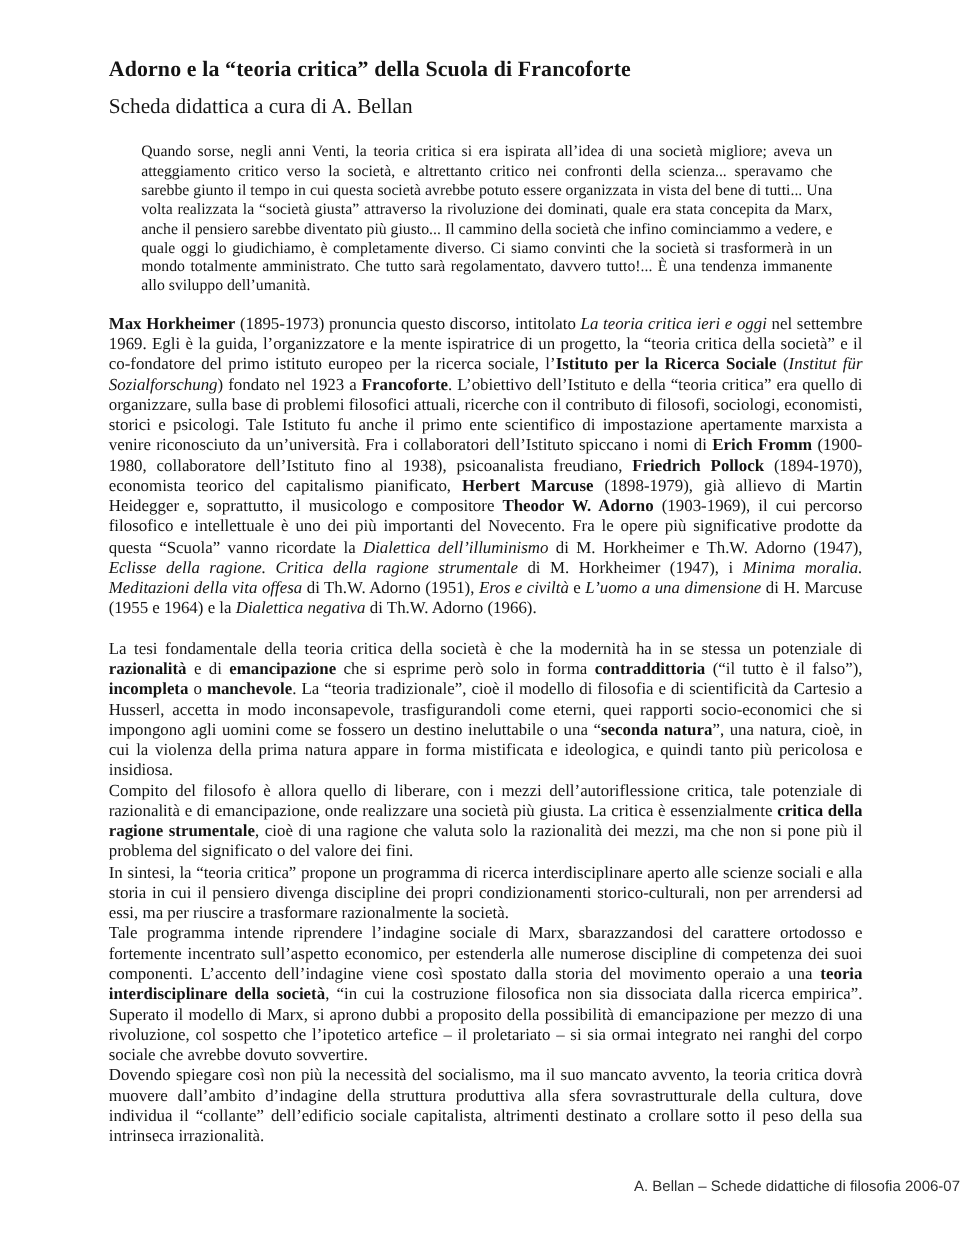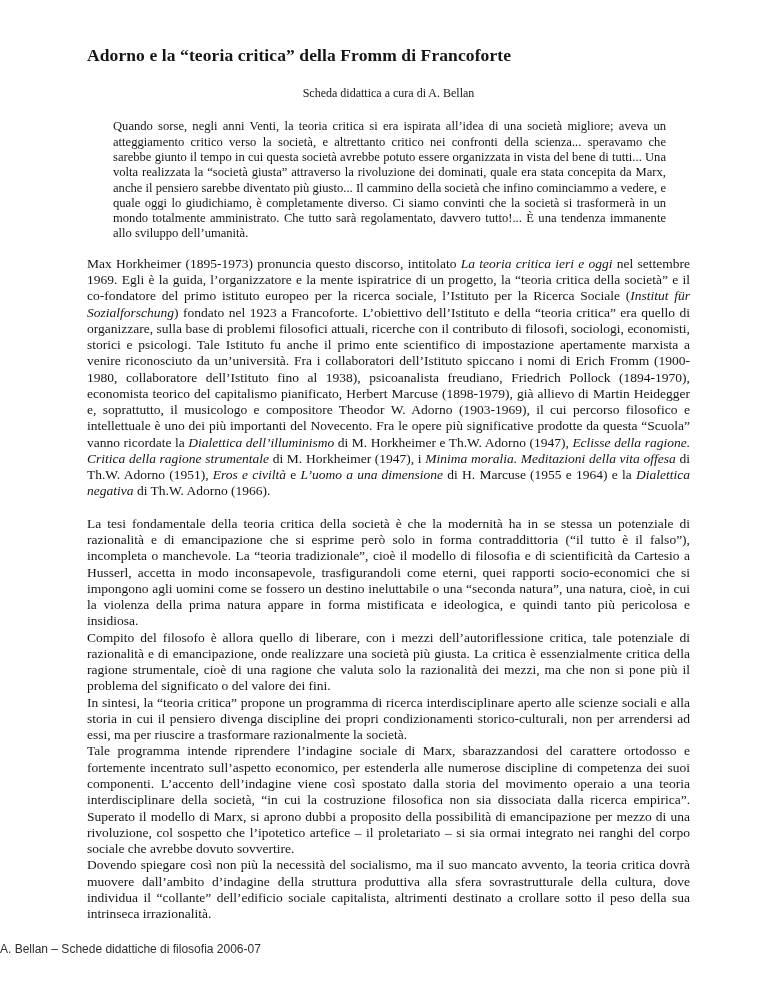--- a/index.html
+++ b/index.html
@@ -2,38 +2,38 @@
 <html><head>
 <meta charset="utf-8">
 <style>
   html,body{margin:0;padding:0;background:#ffffff;}
   .page{
     width:768px;height:994px;background:#ffffff;box-sizing:border-box;
     padding:45px 78px 0 87px;position:relative;
     font-family:"Liberation Serif","DejaVu Serif",serif;color:#151515;
   }
   .title{font-size:17.5px;font-weight:bold;margin:0;line-height:1.2;letter-spacing:0.1px;}
-  .subtitle{font-size:12px;margin-top:20px;line-height:1.2;text-align:center;}
+  .subtitle{font-size:17px;margin-top:9px;line-height:1.2;}
   .quote{margin:19px 24px 0 26px;font-size:12.6px;line-height:1.215;text-align:justify;}
   .para{font-size:13.5px;line-height:1.205;text-align:justify;margin:0;}
   .gap-md{margin-top:14px;}
   .gap-lg{margin-top:16px;}
-  .b{font-weight:normal;}
+  .b{font-weight:bold;}
   .i{font-style:italic;}
   .footer{
-    position:absolute;left:0;right:0;bottom:38px;text-align:left;
+    position:absolute;left:0;right:0;bottom:38px;text-align:right;
     font-family:"Liberation Sans","DejaVu Sans",sans-serif;
     font-size:12px;color:#2e2e2e;
   }
 </style>
 </head>
 <body>
 
 <div class="page">
-  <h1 class="title">Adorno e la “teoria critica” della Fromm di Francoforte</h1>
+  <h1 class="title">Adorno e la “teoria critica” della Scuola di Francoforte</h1>
   <div class="subtitle">Scheda didattica a cura di A. Bellan</div>
 
   <div class="quote"><span>Quando sorse, negli anni Venti, la teoria critica si era ispirata all’idea di una società migliore; aveva un atteggiamento critico verso la società, e altrettanto critico nei confronti della scienza... speravamo che sarebbe giunto il tempo in cui questa società avrebbe potuto essere organizzata in vista del bene di tutti... Una volta realizzata la “società giusta” attraverso la rivoluzione dei dominati, quale era stata concepita da Marx, anche il pensiero sarebbe diventato più giusto... Il cammino della società che infino cominciammo a vedere, e quale oggi lo giudichiamo, è completamente diverso. Ci siamo convinti che la società si trasformerà in un mondo totalmente amministrato. Che tutto sarà regolamentato, davvero tutto!... È una tendenza immanente allo sviluppo dell’umanità.</span></div>
 
   <p class="para gap-md"><span class="b">Max Horkheimer</span><span> (1895-1973) pronuncia questo discorso, intitolato </span><span class="i">La teoria critica ieri e oggi</span><span> nel settembre 1969. Egli è la guida, l’organizzatore e la mente ispiratrice di un progetto, la “teoria critica della società” e il co-fondatore del primo istituto europeo per la ricerca sociale, l’</span><span class="b">Istituto per la Ricerca Sociale</span><span> (</span><span class="i">Institut für Sozialforschung</span><span>) fondato nel 1923 a </span><span class="b">Francoforte</span><span>. L’obiettivo dell’Istituto e della “teoria critica” era quello di organizzare, sulla base di problemi filosofici attuali, ricerche con il contributo di filosofi, sociologi, economisti, storici e psicologi. Tale Istituto fu anche il primo ente scientifico di impostazione apertamente marxista a venire riconosciuto da un’università. Fra i collaboratori dell’Istituto spiccano i nomi di </span><span class="b">Erich Fromm</span><span> (1900-1980, collaboratore dell’Istituto fino al 1938), psicoanalista freudiano, </span><span class="b">Friedrich Pollock</span><span> (1894-1970), economista teorico del capitalismo pianificato, </span><span class="b">Herbert Marcuse</span><span> (1898-1979), già allievo di Martin Heidegger e, soprattutto, il musicologo e compositore </span><span class="b">Theodor W. Adorno</span><span> (1903-1969), il cui percorso filosofico e intellettuale è uno dei più importanti del Novecento. Fra le opere più significative prodotte da questa “Scuola” vanno ricordate la </span><span class="i">Dialettica dell’illuminismo</span><span> di M. Horkheimer e Th.W. Adorno (1947), </span><span class="i">Eclisse della ragione. Critica della ragione strumentale</span><span> di M. Horkheimer (1947), i </span><span class="i">Minima moralia. Meditazioni della vita offesa</span><span> di Th.W. Adorno (1951), </span><span class="i">Eros e civiltà</span><span> e </span><span class="i">L’uomo a una dimensione</span><span> di H. Marcuse (1955 e 1964) e la </span><span class="i">Dialettica negativa</span><span> di Th.W. Adorno (1966).</span></p>
 
   <div>
     <p class="para gap-lg"><span>La tesi fondamentale della teoria critica della società è che la modernità ha in se stessa un potenziale di </span><span class="b">razionalità</span><span> e di </span><span class="b">emancipazione</span><span> che si esprime però solo in forma </span><span class="b">contraddittoria</span><span> (“il tutto è il falso”), </span><span class="b">incompleta</span><span> o </span><span class="b">manchevole</span><span>. La “teoria tradizionale”, cioè il modello di filosofia e di scientificità da Cartesio a Husserl, accetta in modo inconsapevole, trasfigurandoli come eterni, quei rapporti socio-economici che si impongono agli uomini come se fossero un destino ineluttabile o una “</span><span class="b">seconda natura</span><span>”, una natura, cioè, in cui la violenza della prima natura appare in forma mistificata e ideologica, e quindi tanto più pericolosa e insidiosa.</span></p>
     <p class="para"><span>Compito del filosofo è allora quello di liberare, con i mezzi dell’autoriflessione critica, tale potenziale di razionalità e di emancipazione, onde realizzare una società più giusta. La critica è essenzialmente </span><span class="b">critica della ragione strumentale</span><span>, cioè di una ragione che valuta solo la razionalità dei mezzi, ma che non si pone più il problema del significato o del valore dei fini.</span></p>
     <p class="para"><span>In sintesi, la “teoria critica” propone un programma di ricerca interdisciplinare aperto alle scienze sociali e alla storia in cui il pensiero divenga discipline dei propri condizionamenti storico-culturali, non per arrendersi ad essi, ma per riuscire a trasformare razionalmente la società.</span></p>

